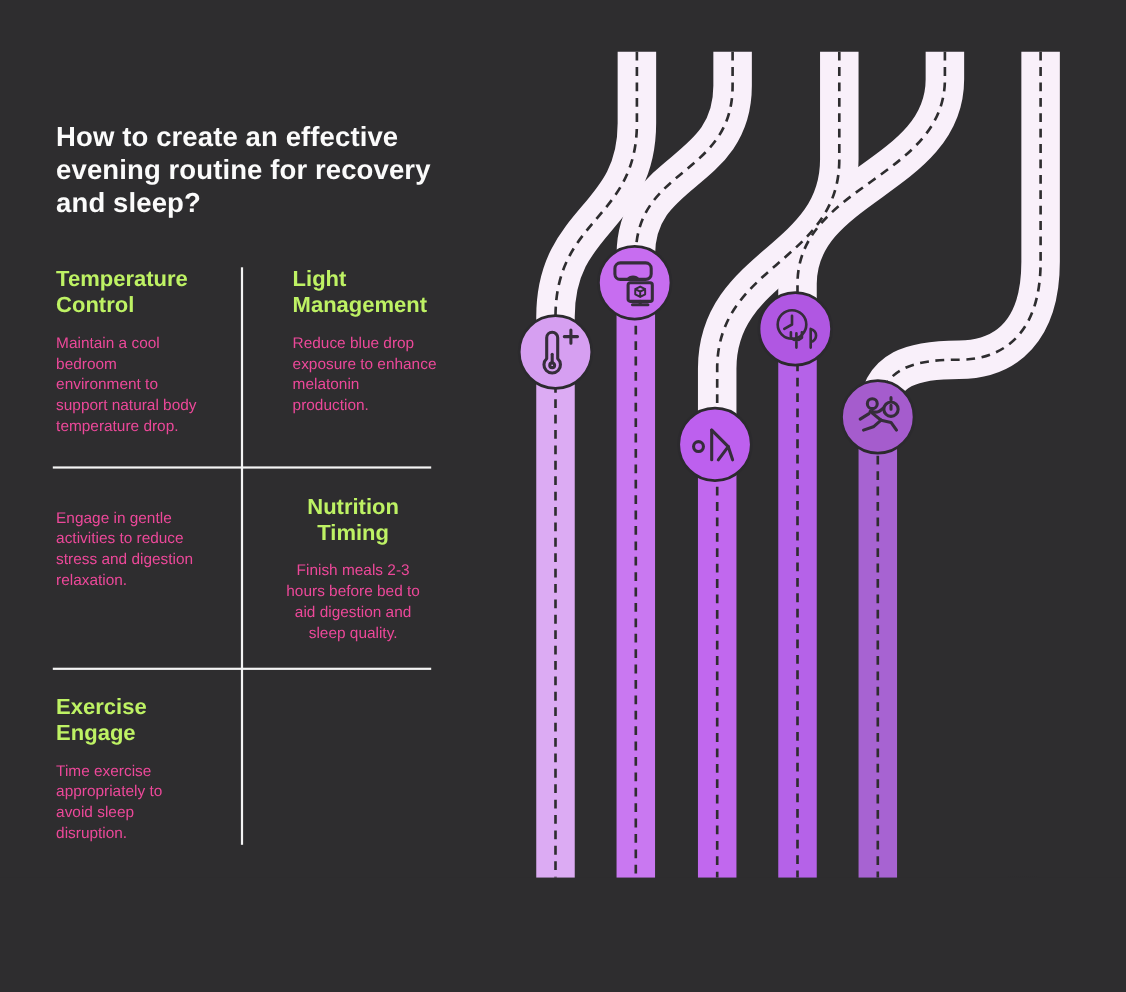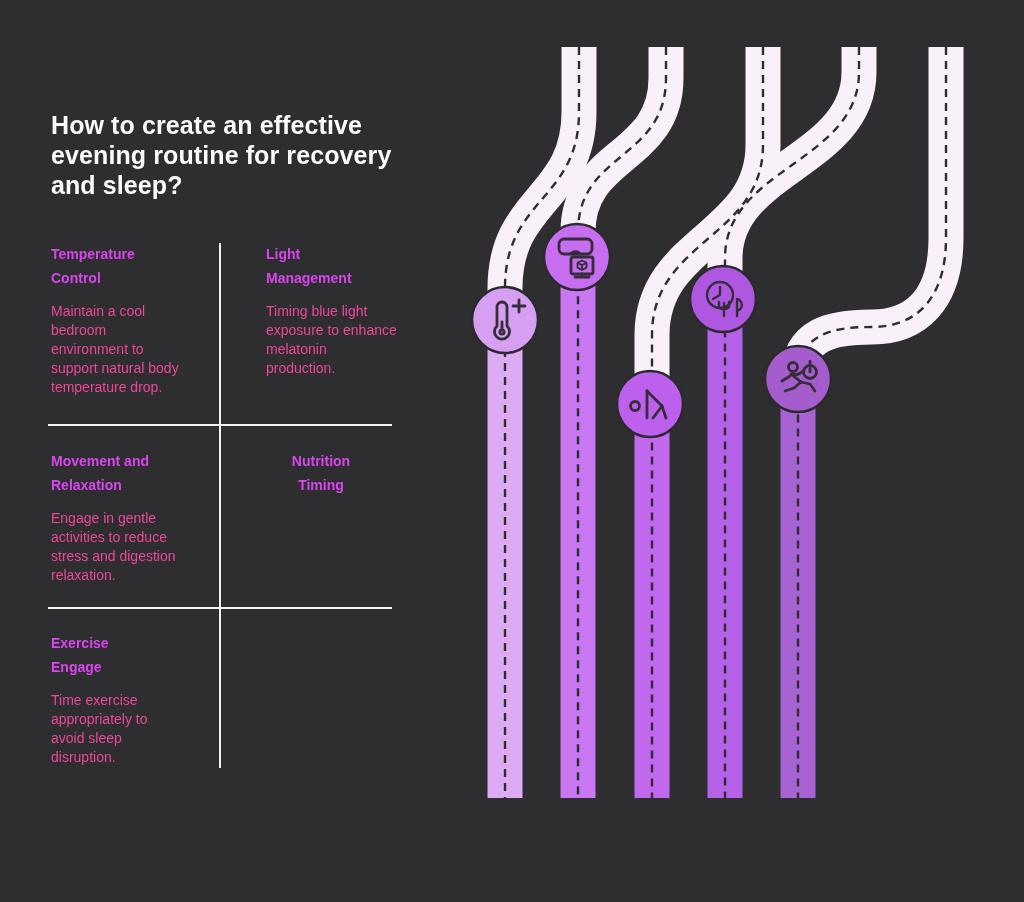--- a/index.html
+++ b/index.html
@@ -7,21 +7,21 @@
     position:relative;width:1024px;height:798px;overflow:hidden;
     background:#2e2d2f;font-family:"Liberation Sans",sans-serif;
   }
   .title{
     position:absolute;left:51px;top:110px;width:360px;
     color:#fbfbfb;font-size:25px;font-weight:bold;line-height:30px;
     white-space:pre-line;letter-spacing:.1px;
   }
   .cell{position:absolute;}
   .cell-heading{
-    color:#d946ef;font-size:14px;font-weight:bold;line-height:24px;
+    color:#bef264;font-size:20px;font-weight:bold;line-height:24px;
     white-space:pre-line;
   }
   .cell-body{
     margin-top:12px;color:#ec4899;font-size:14px;line-height:19px;
     white-space:pre-line;
   }
   .divider{position:absolute;background:#f4f4f4;}
   .v-divider{left:219px;top:243px;width:2px;height:525px;}
   .h-divider-1{left:48px;top:424px;width:344px;height:2px;}
   .h-divider-2{left:48px;top:607px;width:344px;height:2px;}
@@ -46,38 +46,40 @@
     <div class="cell-body">Maintain a cool
 bedroom
 environment to
 support natural body
 temperature drop.</div>
   </div>
 
   <div class="cell" style="left:246px;top:242px;width:150px;margin-left:20px;">
     <div class="cell-heading">Light
 Management</div>
-    <div class="cell-body">Timing blue light
+    <div class="cell-body">Reduce blue drop
 exposure to enhance
 melatonin
 production.</div>
   </div>
 
   <div class="cell" style="left:51px;top:449px;width:165px;">
-    <div class="cell-heading">Movement and
-Relaxation</div>
     <div class="cell-body">Engage in gentle
 activities to reduce
 stress and digestion
 relaxation.</div>
   </div>
 
   <div class="cell" style="left:246px;top:449px;width:150px;text-align:center;">
     <div class="cell-heading">Nutrition
 Timing</div>
+    <div class="cell-body">Finish meals 2-3
+hours before bed to
+aid digestion and
+sleep quality.</div>
   </div>
 
   <div class="cell" style="left:51px;top:631px;width:165px;">
     <div class="cell-heading">Exercise
 Engage</div>
     <div class="cell-body">Time exercise
 appropriately to
 avoid sleep
 disruption.</div>
   </div>

